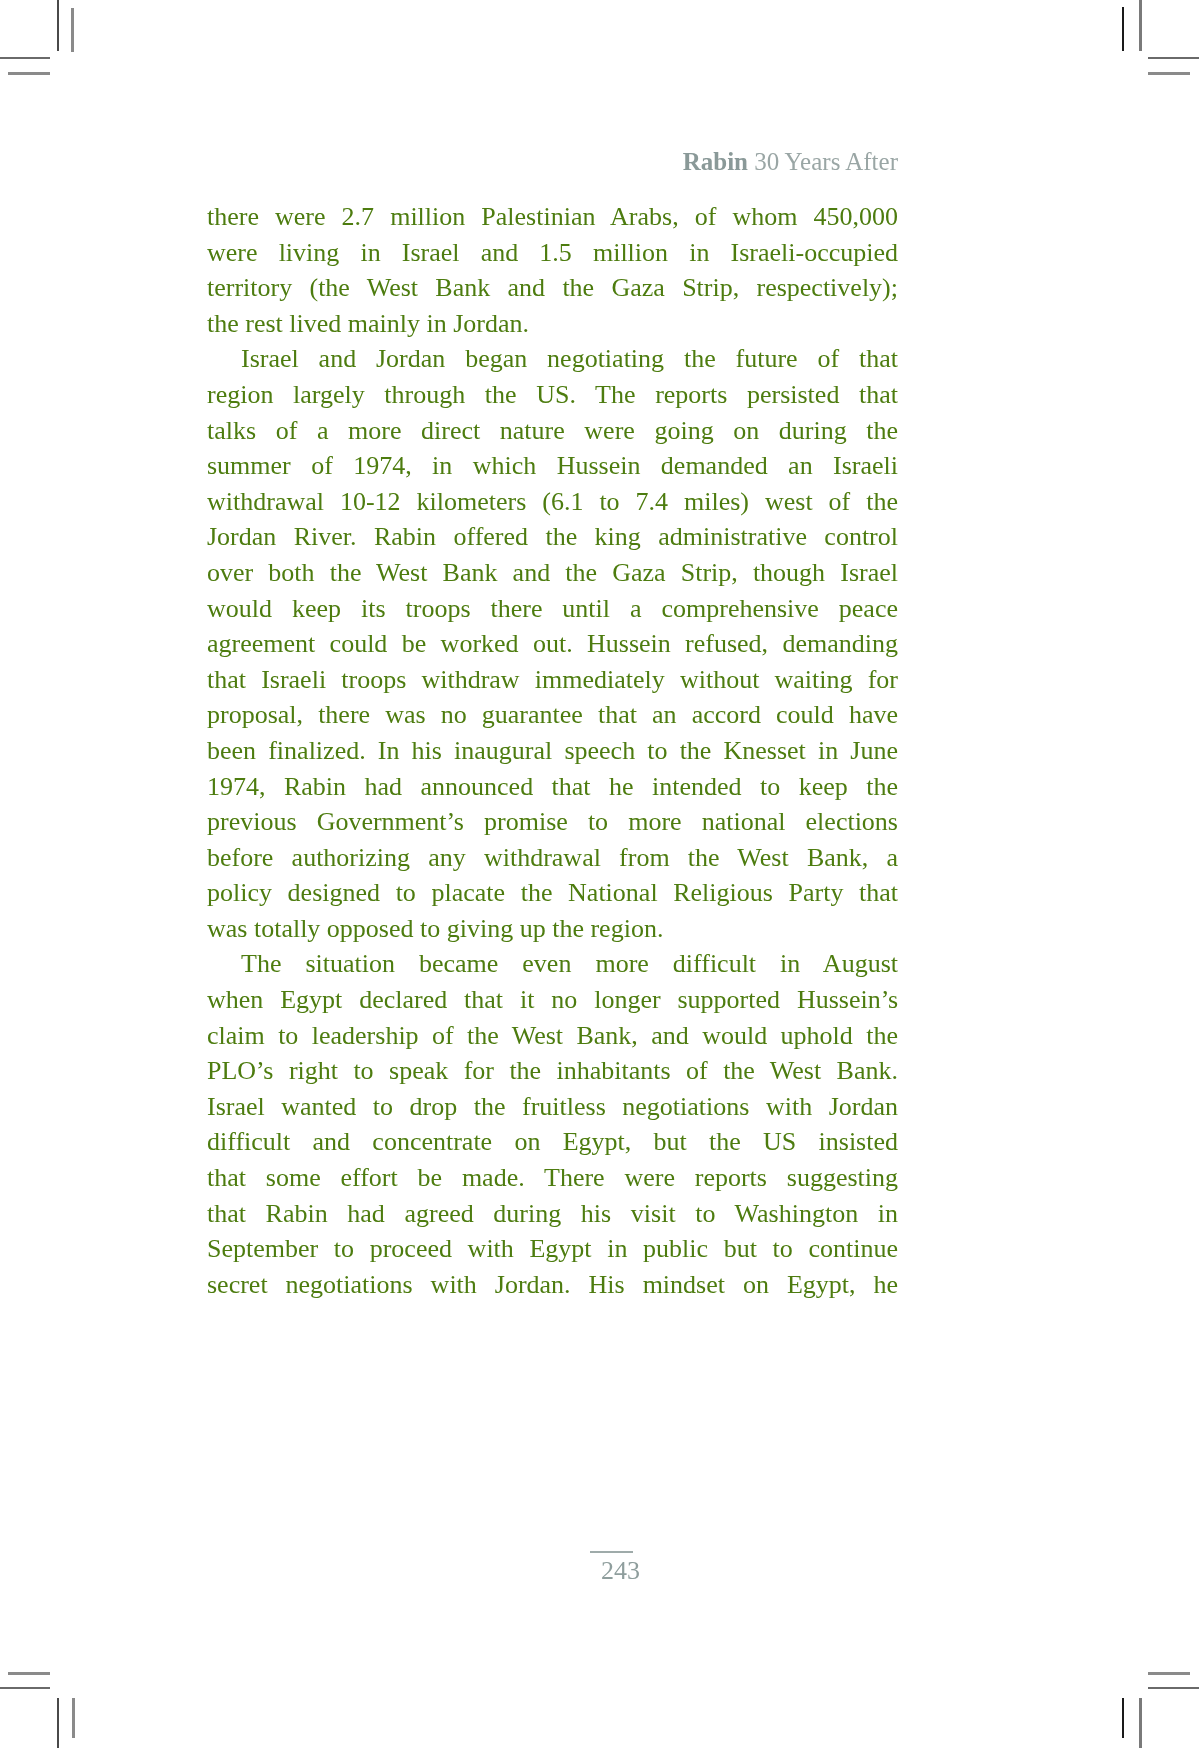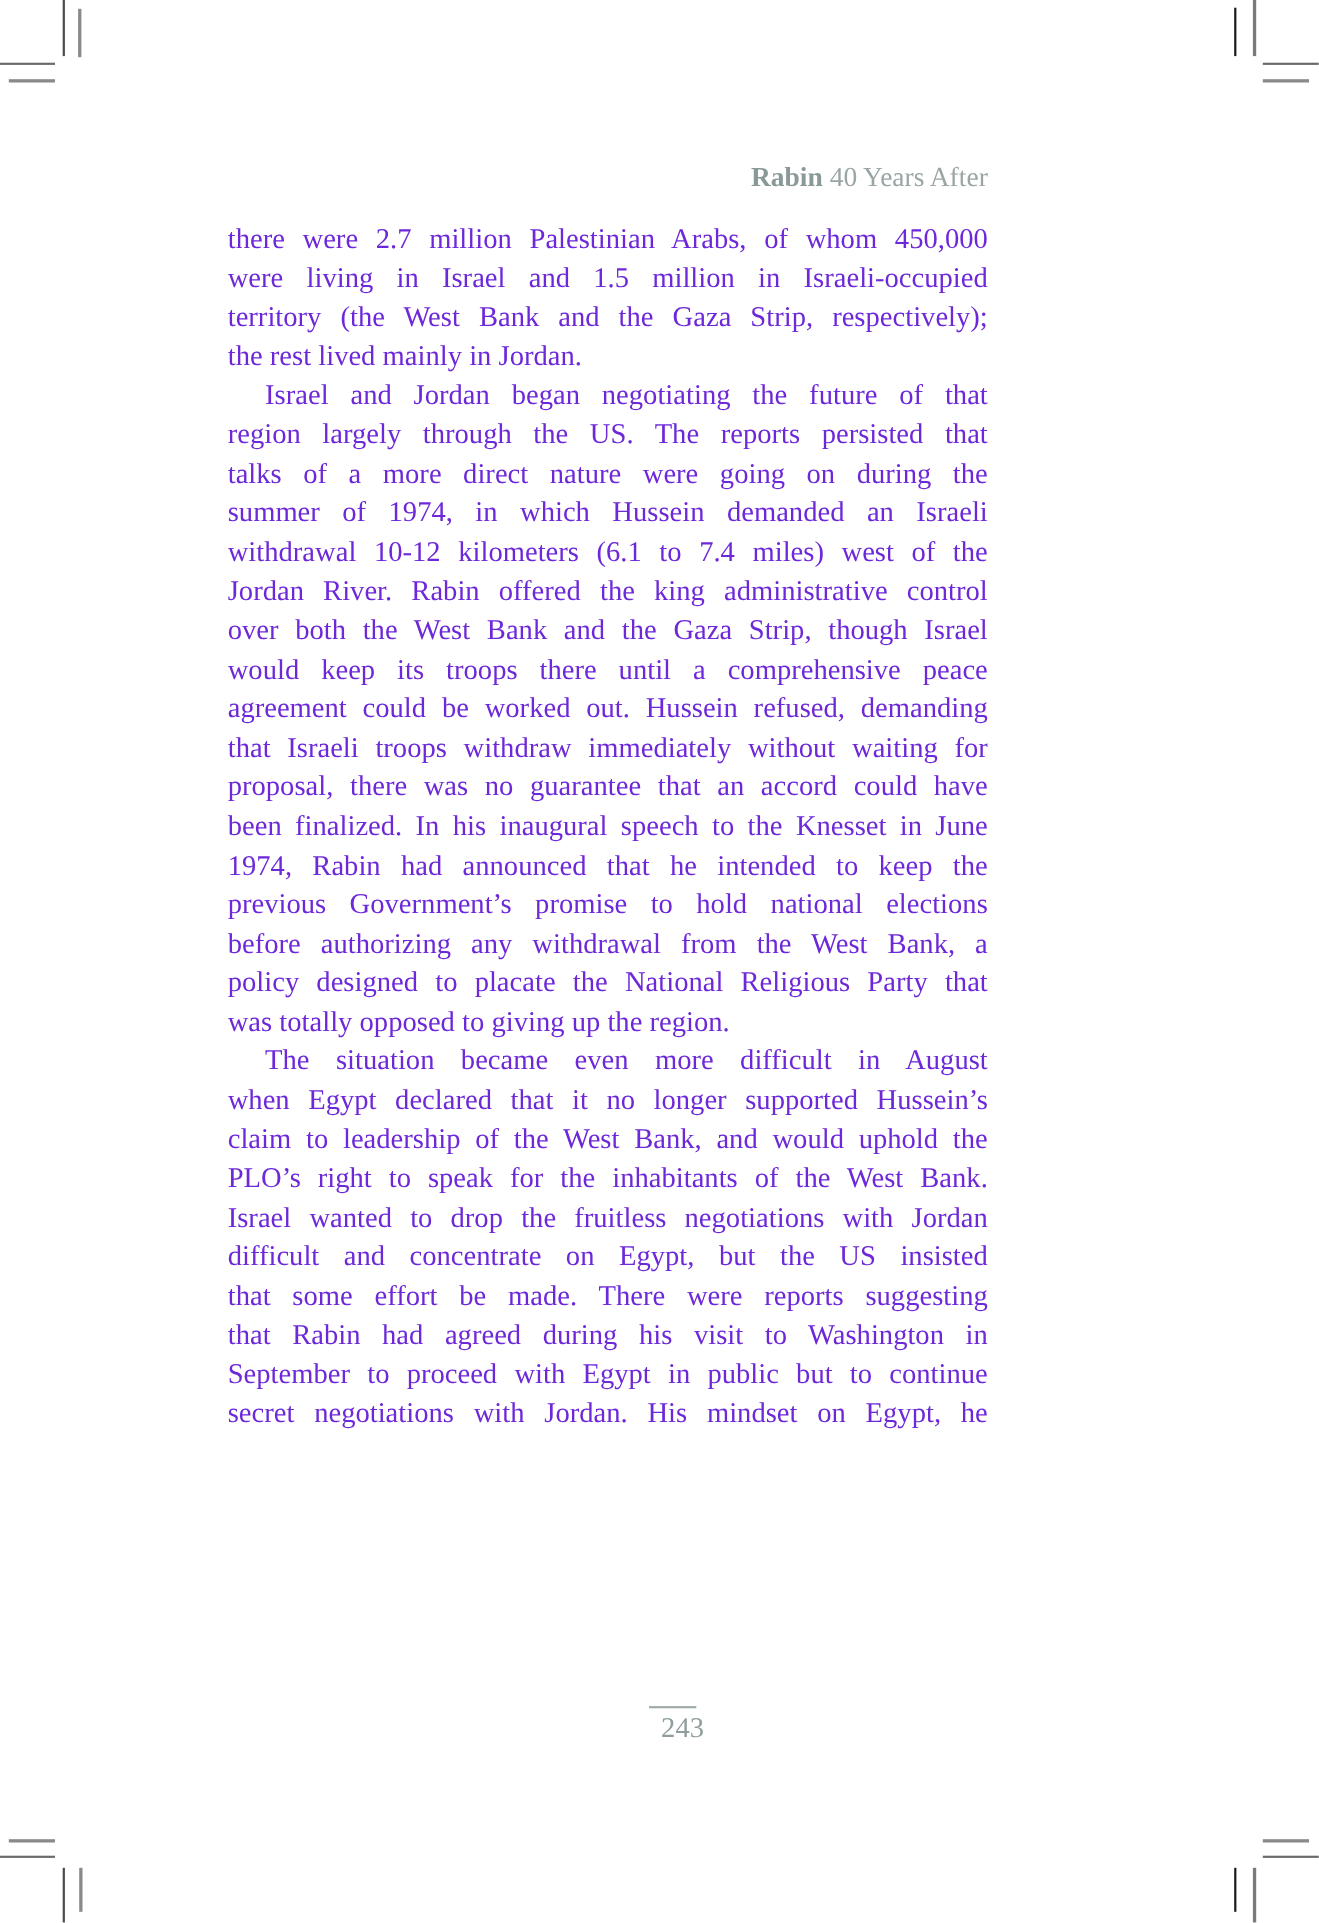--- a/index.html
+++ b/index.html
@@ -44,21 +44,21 @@
     white-space: pre;
   }
   .hdr-bold { font-weight: bold; color: #8a9998; margin-left: 46px; }
 
   
   .text-block {
     position: absolute;
     left: 207px;
     top: 199px;
     width: 691px;
-    color: #6d28d9;
+    color: #4d7c0f;
     font-size: 26px;
   }
   .line {
     height: 35.6px;
     line-height: 35.6px;
     text-align: justify;
     text-align-last: justify;
     overflow: hidden;
   }
   .line.no-just { text-align-last: left; font-family: Liberation Serif, serif; }
@@ -99,41 +99,41 @@
   <div class="cm tr-h2"></div>
   <div class="cm bl-h1"></div>
   <div class="cm bl-h2"></div>
   <div class="cm bl-v1"></div>
   <div class="cm bl-v2"></div>
   <div class="cm br-h1"></div>
   <div class="cm br-h2"></div>
   <div class="cm br-v1"></div>
   <div class="cm br-v2"></div>
 
-  <div class="running-header"><span class="hdr-bold">Rabin</span><span class="hdr-rest"> 40 Years After</span></div>
+  <div class="running-header"><span class="hdr-bold">Rabin</span><span class="hdr-rest"> 30 Years After</span></div>
 
   <div class="text-block" id="body-text">
       <div class="line">there were 2.7 million Palestinian Arabs, of whom 450,000</div>
       <div class="line">were living in Israel and 1.5 million in Israeli-occupied</div>
       <div class="line">territory (the West Bank and the Gaza Strip, respectively);</div>
       <div class="line no-just">the rest lived mainly in Jordan.</div>
       <div class="line indent">Israel and Jordan began negotiating the future of that</div>
       <div class="line">region largely through the US. The reports persisted that</div>
       <div class="line">talks of a more direct nature were going on during the</div>
       <div class="line">summer of 1974, in which Hussein demanded an Israeli</div>
       <div class="line">withdrawal 10-12 kilometers (6.1 to 7.4 miles) west of the</div>
       <div class="line">Jordan River. Rabin offered the king administrative control</div>
       <div class="line">over both the West Bank and the Gaza Strip, though Israel</div>
       <div class="line">would keep its troops there until a comprehensive peace</div>
       <div class="line">agreement could be worked out. Hussein refused, demanding</div>
       <div class="line">that Israeli troops withdraw immediately without waiting for</div>
       <div class="line">proposal, there was no guarantee that an accord could have</div>
       <div class="line">been finalized. In his inaugural speech to the Knesset in June</div>
       <div class="line">1974, Rabin had announced that he intended to keep the</div>
-      <div class="line">previous Government’s promise to hold national elections</div>
+      <div class="line">previous Government’s promise to more national elections</div>
       <div class="line">before authorizing any withdrawal from the West Bank, a</div>
       <div class="line">policy designed to placate the National Religious Party that</div>
       <div class="line no-just">was totally opposed to giving up the region.</div>
       <div class="line indent">The situation became even more difficult in August</div>
       <div class="line">when Egypt declared that it no longer supported Hussein’s</div>
       <div class="line">claim to leadership of the West Bank, and would uphold the</div>
       <div class="line">PLO’s right to speak for the inhabitants of the West Bank.</div>
       <div class="line">Israel wanted to drop the fruitless negotiations with Jordan</div>
       <div class="line">difficult and concentrate on Egypt, but the US insisted</div>
       <div class="line">that some effort be made. There were reports suggesting</div>

